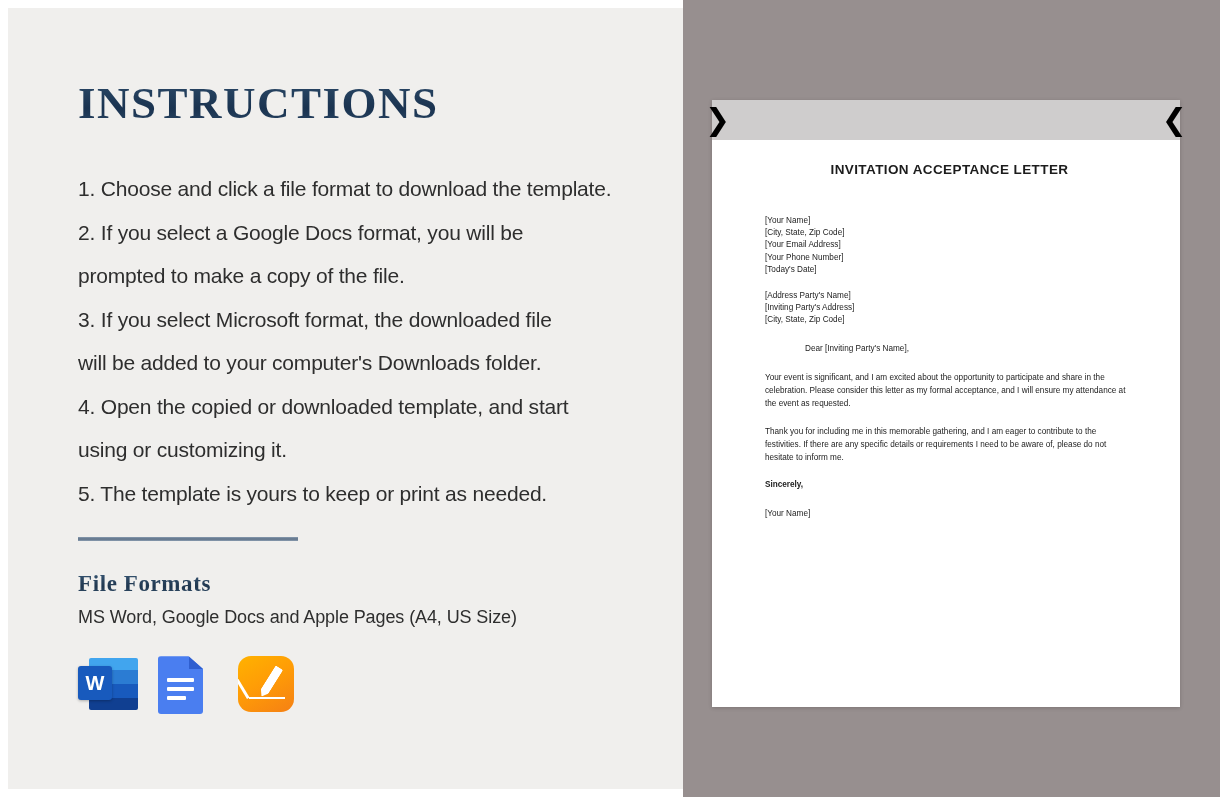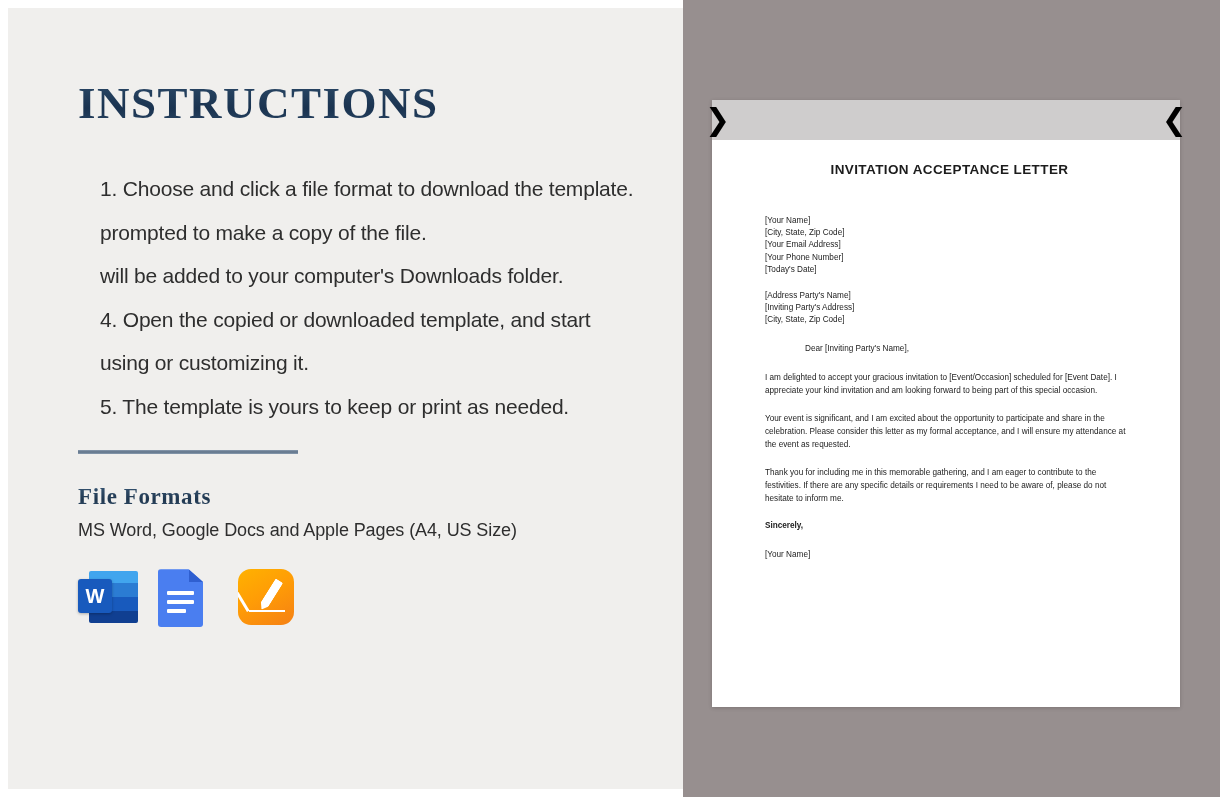--- a/index.html
+++ b/index.html
@@ -48,21 +48,20 @@
   .steps {
     list-style: none;
     width: 580px;
   }
   .steps li {
     font-size: 21px;
     line-height: 43.5px;
     color: #2e2e2e;
     letter-spacing: -0.2px;
     font-weight: 400;
-    margin-left: 22px;
   }
 
   .divider {
     width: 220px;
     height: 4px;
     background: linear-gradient(180deg,#8a9cb0 0%, #5f7288 50%, #8a9cb0 100%);
     margin-top: 22px;
     margin-bottom: 30px;
   }
 
@@ -218,21 +217,23 @@
 <body>
 
 <div class="stage">
 
   <div class="left-panel">
 
     <h1 class="page-title">INSTRUCTIONS</h1>
 
     <ul class="steps">
       <li>1. Choose and click a file format to download the template.</li>
+      <li>2. If you select a Google Docs format, you will be</li>
       <li>prompted to make a copy of the file.</li>
+      <li>3. If you select Microsoft format, the downloaded file</li>
       <li>will be added to your computer's Downloads folder.</li>
       <li>4. Open the copied or downloaded template, and start</li>
       <li>using or customizing it.</li>
       <li>5. The template is yours to keep or print as needed.</li>
     </ul>
 
     <div class="divider"></div>
 
     <div class="formats-heading">File Formats</div>
     <div class="formats-sub">MS Word, Google Docs and Apple Pages (A4, US Size)</div>
@@ -293,21 +294,20 @@
         </div>
 
         <div class="doc-block recipient">
           <div>[Address Party's Name]</div>
           <div>[Inviting Party's Address]</div>
           <div>[City, State, Zip Code]</div>
         </div>
 
         <div class="doc-salutation">Dear [Inviting Party's Name],</div>
 
-        <div class="doc-para">I am delighted to accept your gracious invitation to [Event/Occasion] scheduled for [Event Date]. I appreciate your kind invitation and am looking forward to being part of this special occasion.</div>
         <div class="doc-para">Your event is significant, and I am excited about the opportunity  to participate and share in the celebration. Please consider this letter as my formal acceptance, and I will ensure my attendance at the event as requested.</div>
         <div class="doc-para">Thank you for including me in this memorable gathering, and I am eager to contribute  to the festivities. If there are any specific details or requirements I need to be aware of, please do not hesitate to inform me.</div>
 
         <div class="doc-closing">Sincerely,</div>
         <div class="doc-signature">[Your Name]</div>
 
       </div>
     </div>
   </div>
 

